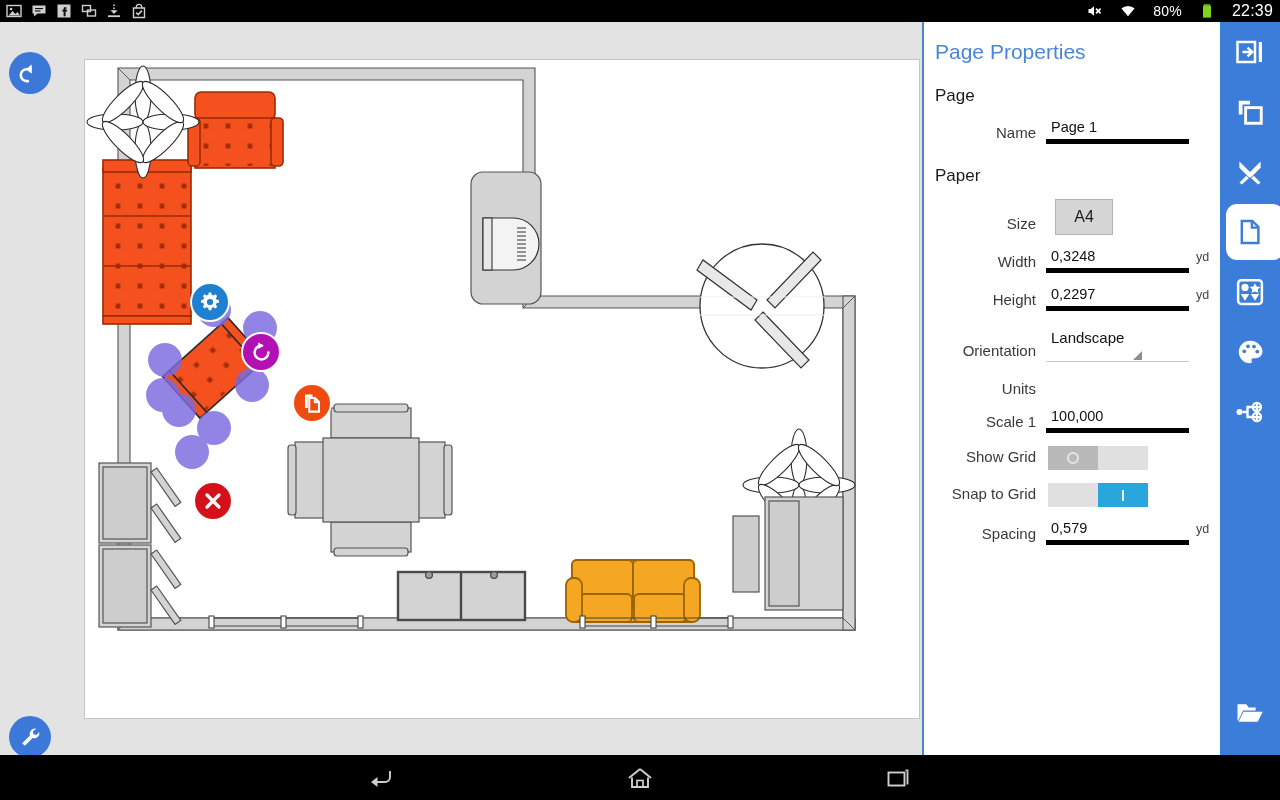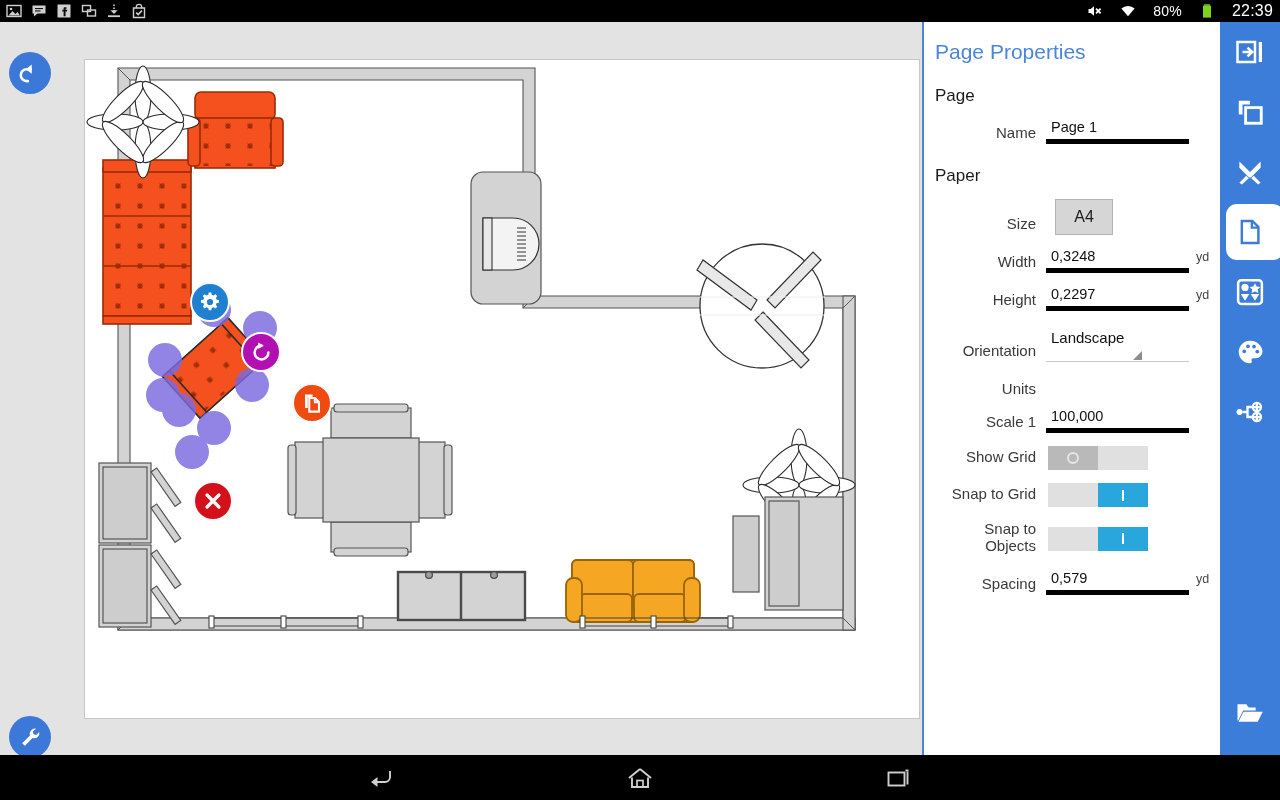--- a/index.html
+++ b/index.html
@@ -455,29 +455,20 @@
     </div>
     <div class="row" style="align-items:center">
       <div class="row-label">Snap to Grid</div>
       <div class="toggle">
         <div class="tg-half"></div>
         <div class="tg-half tg-on-knob">
           <div class="tg-bar"></div>
         </div>
       </div>
     </div>
-    <div class="row" style="align-items:center">
-      <div class="row-label">Snap to Objects</div>
-      <div class="toggle">
-        <div class="tg-half"></div>
-        <div class="tg-half tg-on-knob">
-          <div class="tg-bar"></div>
-        </div>
-      </div>
-    </div>
     <div class="row">
       <div class="row-label">Spacing</div>
       <div class="field">0,579</div>
       <div class="unit">yd</div>
     </div>
   </div>
 
   <div class="rail">
     <div class="rail-item">
       <svg width="30" height="30" viewBox="0 0 24 24">

